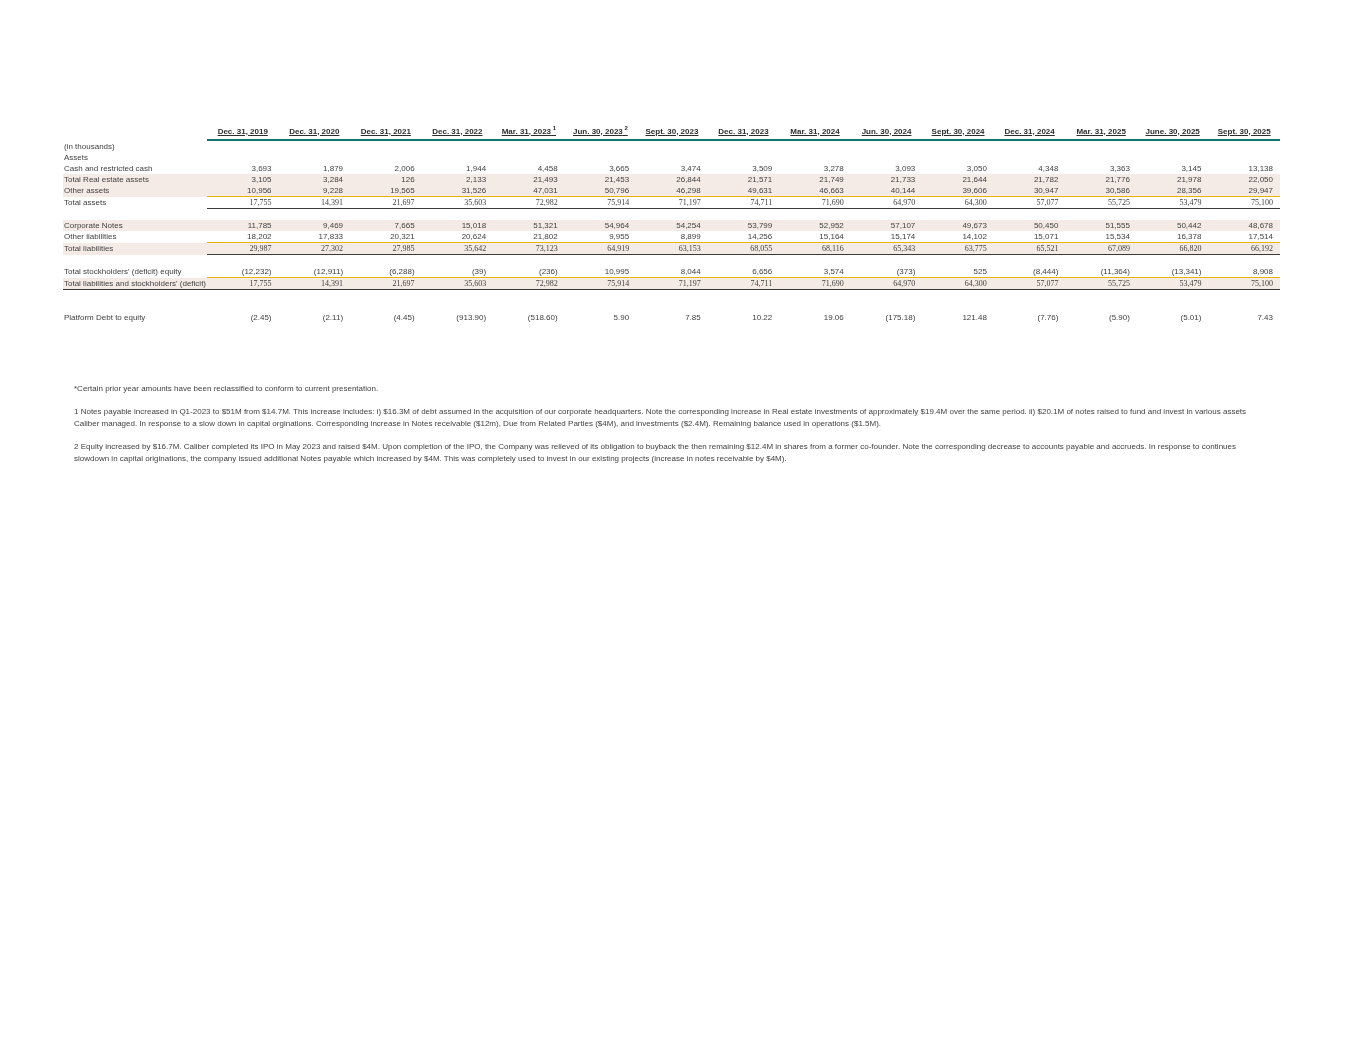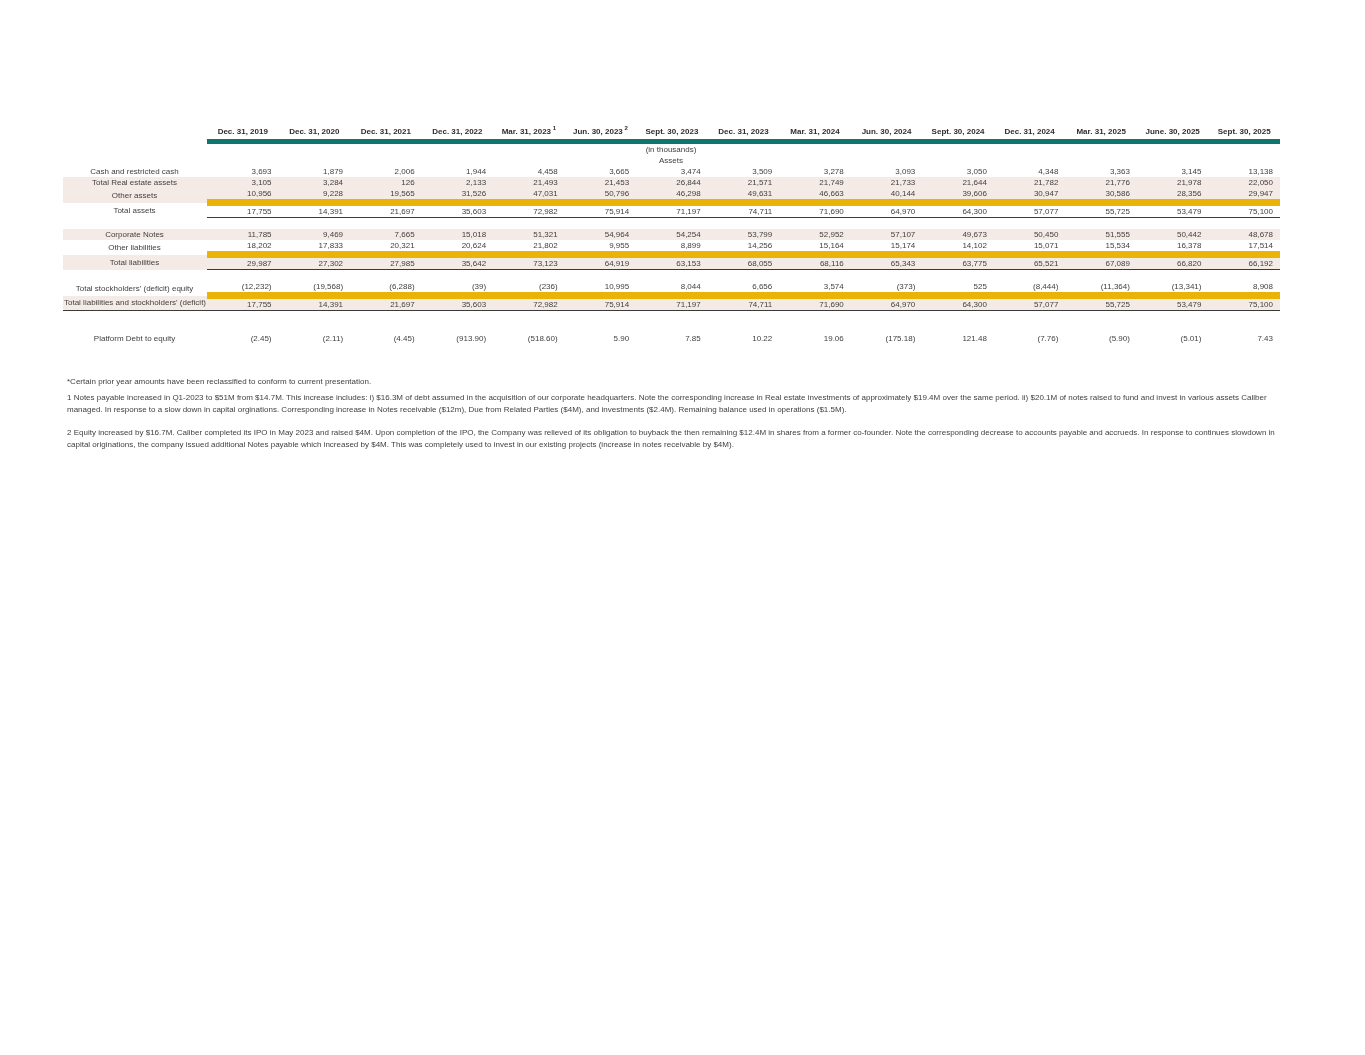--- a/index.html
+++ b/index.html
@@ -8,34 +8,34 @@
     font-family:"Liberation Sans", sans-serif; color:#3f3f3f;
   }
   .sheet { position:absolute; left:63px; top:124px; width:1217px; }
   table { border-collapse:collapse; table-layout:fixed; width:1217px; font-size:8px; }
   th, td {
     padding:0 7px 0 0; height:11px; line-height:11px; vertical-align:middle;
     white-space:nowrap; overflow:hidden; font-weight:normal;
   }
   th.hdr {
     font-weight:bold; text-align:center; color:#2e2e2e;
-    border-bottom:5px solid #0f766e; padding:1px 2px 2px 2px; height:12px;
+    border-bottom:2px solid #0f766e; padding:1px 2px 2px 2px; height:12px;text-decoration:underline;
   }
   th.lblcol { border-bottom:none; }
   td.num { text-align:right; }
-  td.lbl { text-align:center; padding-left:1px; padding-right:2px;margin-top:30px; }
+  td.lbl { text-align:left; padding-left:1px; padding-right:2px;margin-top:30px; }
   tr.striped td { background:#f5ebe6; }
-  .bt { border-top:7px solid #eab308; }
+  .bt { border-top:1px solid #eab308;font-family:Liberation Serif, serif; }
   .bb { border-bottom:1px solid #3a3a3a; }
   sup { font-size:6px; line-height:0; }
   .footnotes {
     position:absolute; left:63px; top:372px; width:1216px;
     font-size:8px; line-height:12px; color:#3f3f3f;
   }
-  .footnotes p { margin:4px; }
+  .footnotes p { margin:11px; }
   .footnotes p.fn2 { margin-top:11px; }
 </style>
 </head>
 <body>
 
 <div class="sheet">
   <table id="fin-table">
       <colgroup>
         <col style="width: 144px;">
         <col>
@@ -209,21 +209,21 @@
           <td class="num bt bb">67,089</td>
           <td class="num bt bb">66,820</td>
           <td class="num bt bb">66,192</td>
         </tr>
         <tr>
           <td colspan="16"></td>
         </tr>
         <tr>
           <td class="lbl">Total stockholders' (deficit) equity</td>
           <td class="num">(12,232)</td>
-          <td class="num">(19,568)</td>
+          <td class="num">(12,911)</td>
           <td class="num">(6,288)</td>
           <td class="num">(39)</td>
           <td class="num">(236)</td>
           <td class="num">10,995</td>
           <td class="num">8,044</td>
           <td class="num">6,656</td>
           <td class="num">3,574</td>
           <td class="num">(373)</td>
           <td class="num">525</td>
           <td class="num">(8,444)</td>

